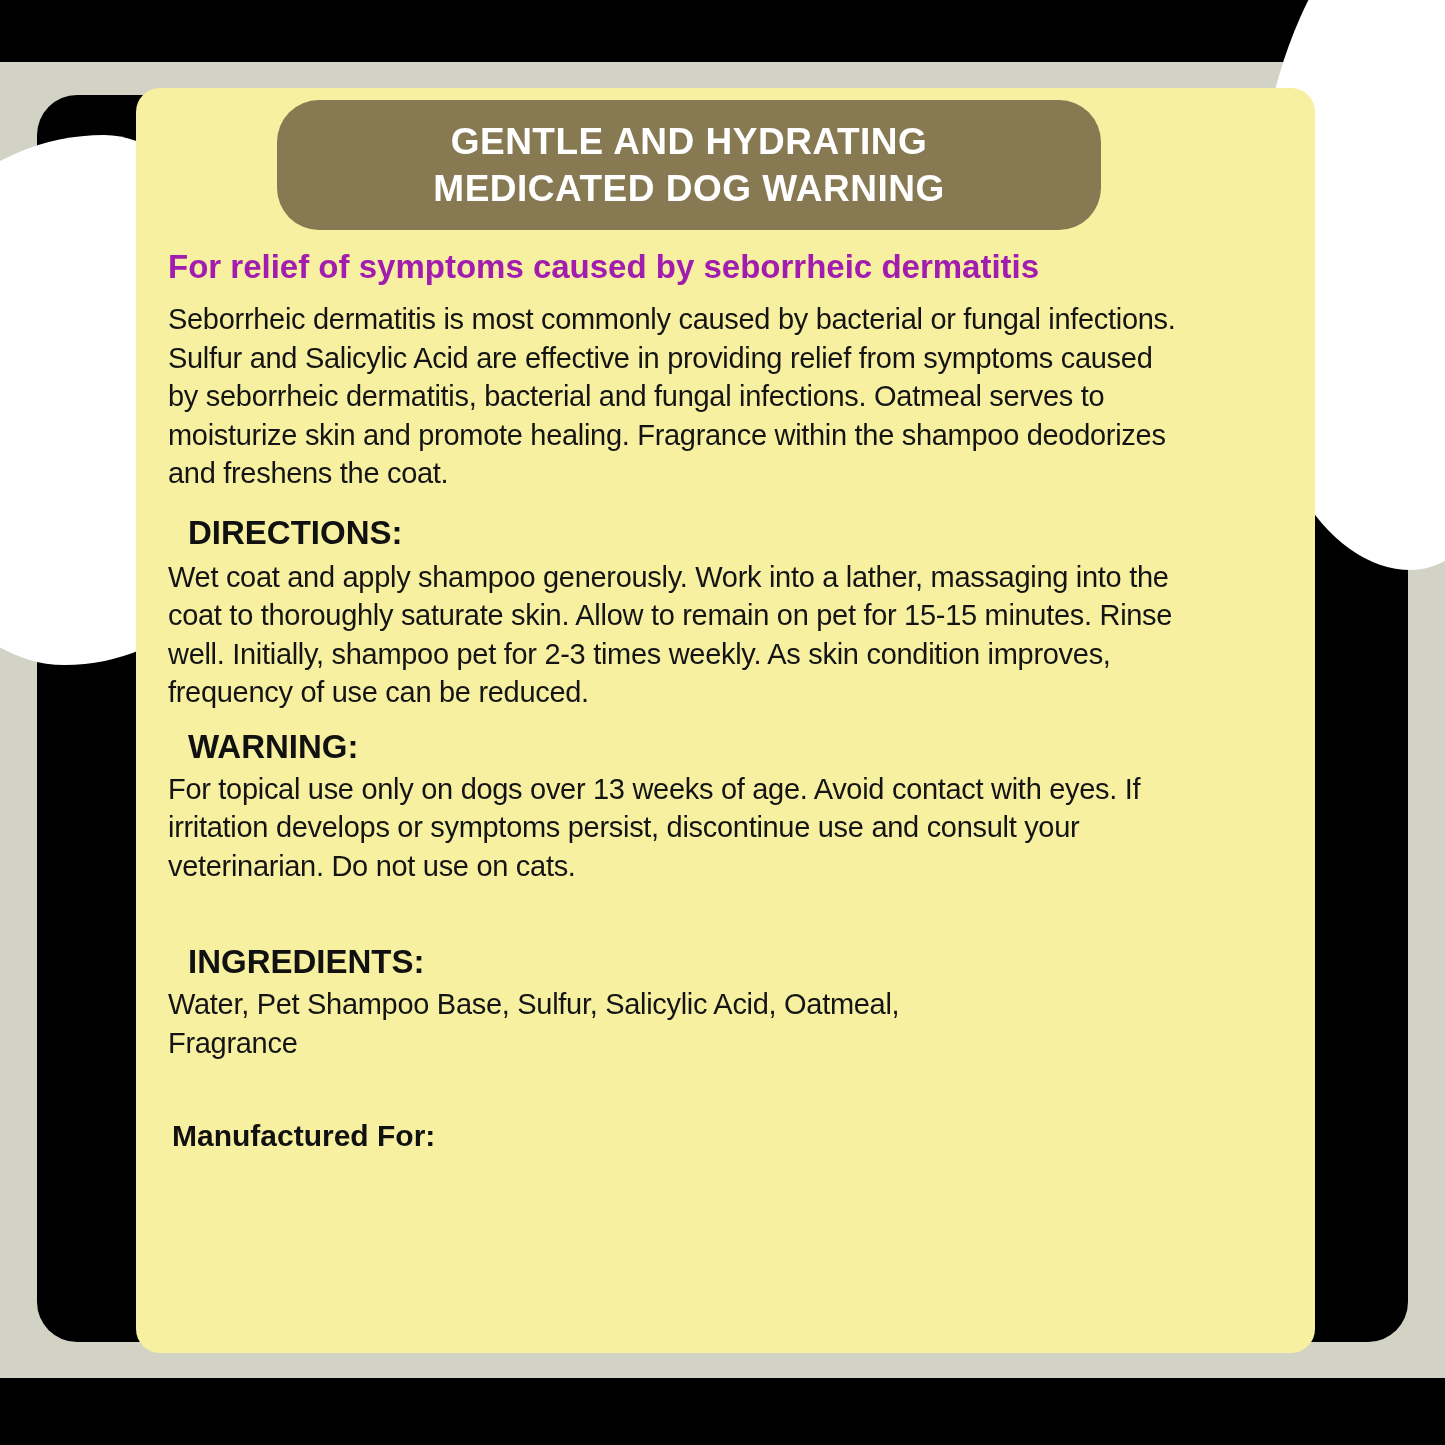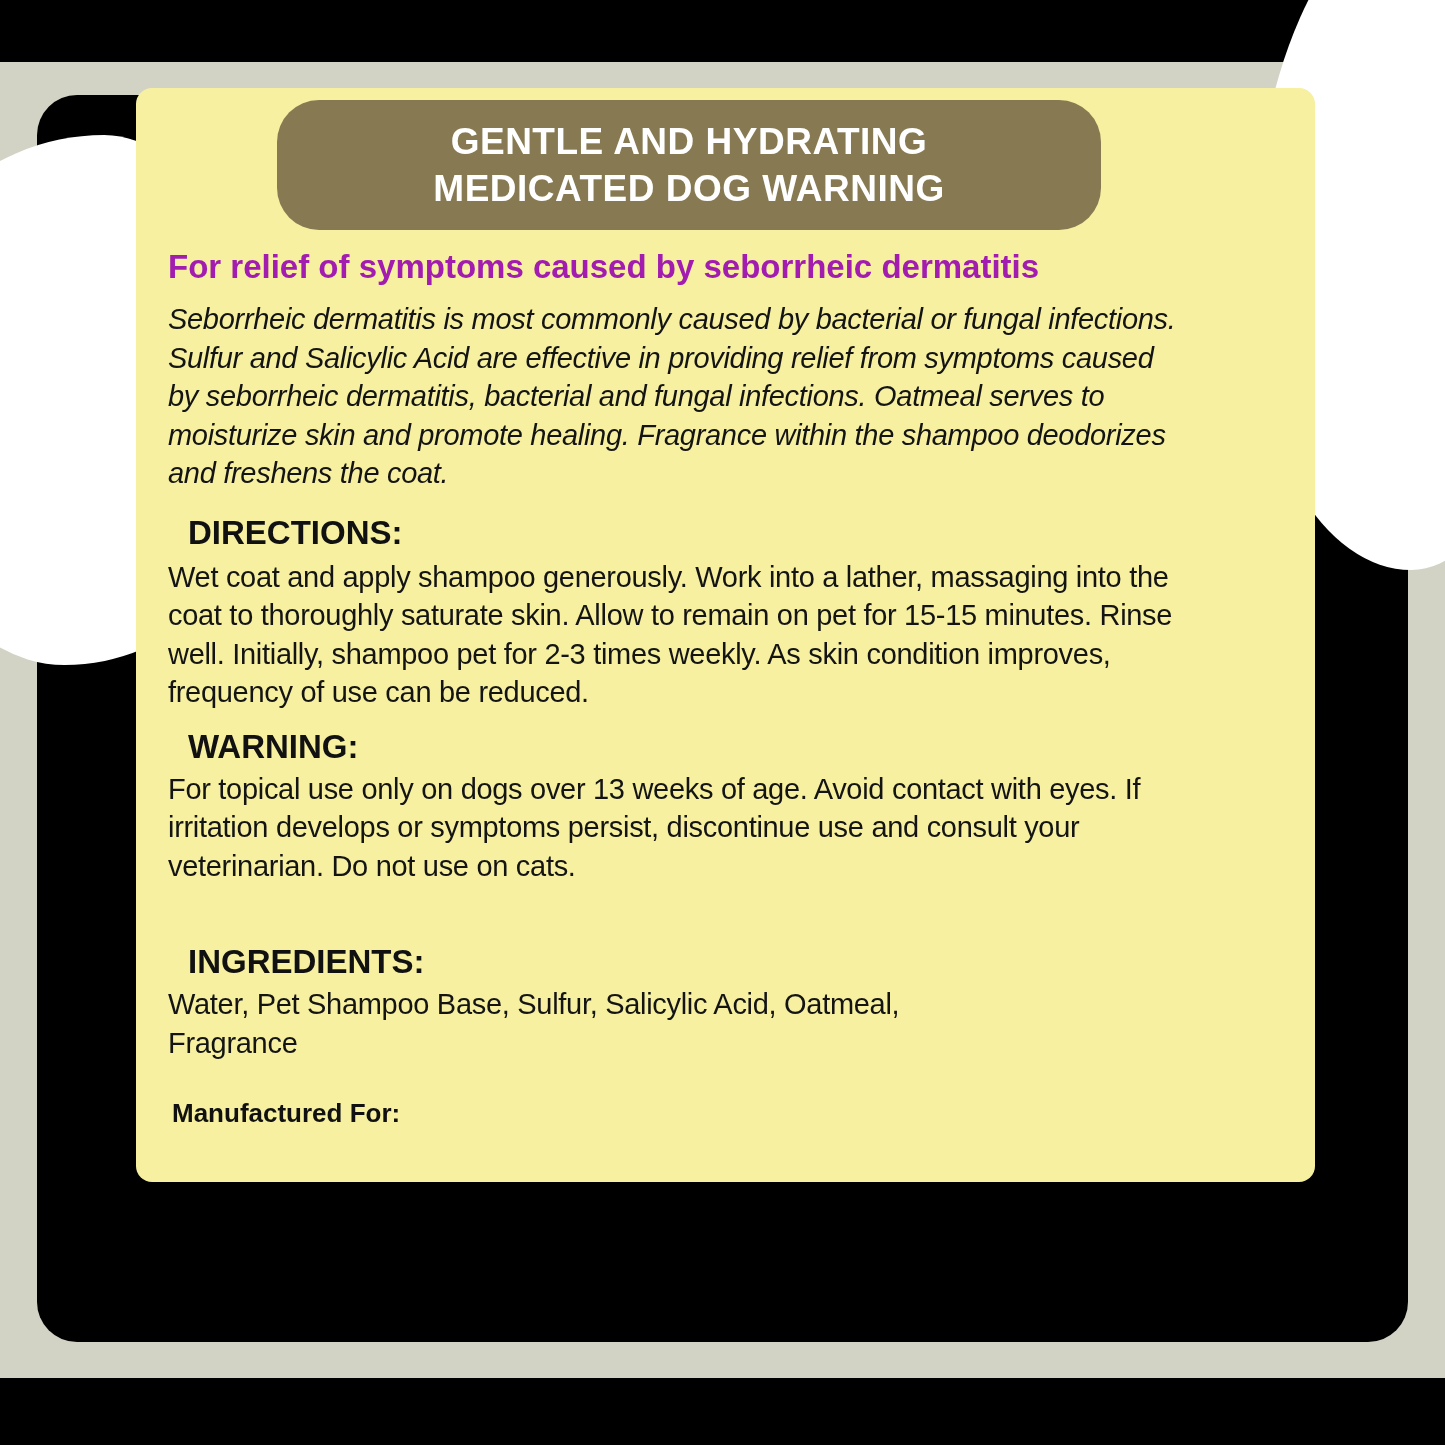--- a/index.html
+++ b/index.html
@@ -29,40 +29,40 @@
   .blob-tl{
     left:-125px;top:135px;width:395px;height:530px;
     border-radius:58% 42% 52% 48% / 45% 60% 40% 55%;
   }
   .blob-tr{
     right:-115px;top:-95px;width:310px;height:665px;
     border-radius:55% 45% 48% 52% / 58% 47% 53% 42%;
   }
 
   .card{
-    position:absolute;left:136px;top:88px;width:1179px;height:1094px;
-    background:var(--label-yellow);border-radius:16px;
+    position:absolute;left:136px;top:88px;width:1179px;height:1265px;
+    background:var(--label-yellow);border-radius:24px;
     padding:12px 20px 0 32px;color:var(--ink);
   }
 
   .badge{
     width:824px;height:130px;margin-left:109px;border-radius:42px;
     background:var(--badge-olive);
     display:flex;flex-direction:column;align-items:center;justify-content:center;
     color:var(--pure-white);font-weight:bold;font-size:37px;line-height:47px;
     letter-spacing:0.5px;text-align:center;
   }
 
   h1{font-size:33px;line-height:38px;font-weight:bold;margin-top:18px;color:#a21caf;}
   h2{font-size:33px;line-height:38px;font-weight:bold;color:#111;margin-left:20px;}
-  h3{font-size:26px;line-height:38px;font-weight:bold;color:#111;margin-top:32px;margin-left:4px;}
+  h3{font-size:30px;line-height:38px;font-weight:bold;color:#111;margin-top:55px;margin-left:4px;}
 
   p{font-size:29px;line-height:38.5px;letter-spacing:-0.3px;white-space:pre-line;color:var(--ink);}
 
-  .p-intro{margin-top:14px;font-style:italic;}
+  .p-intro{margin-top:14px;}
   .h-directions{margin-top:21px;}
   .p-directions{margin-top:6px;}
   .h-warning{margin-top:16px;}
   .p-warning{margin-top:4px;}
   .h-ingredients{margin-top:58px;}
   .p-ingredients{margin-top:4px;}
   .p-manufacturer{margin-top:2px;}
 </style>
 </head>
 <body>

